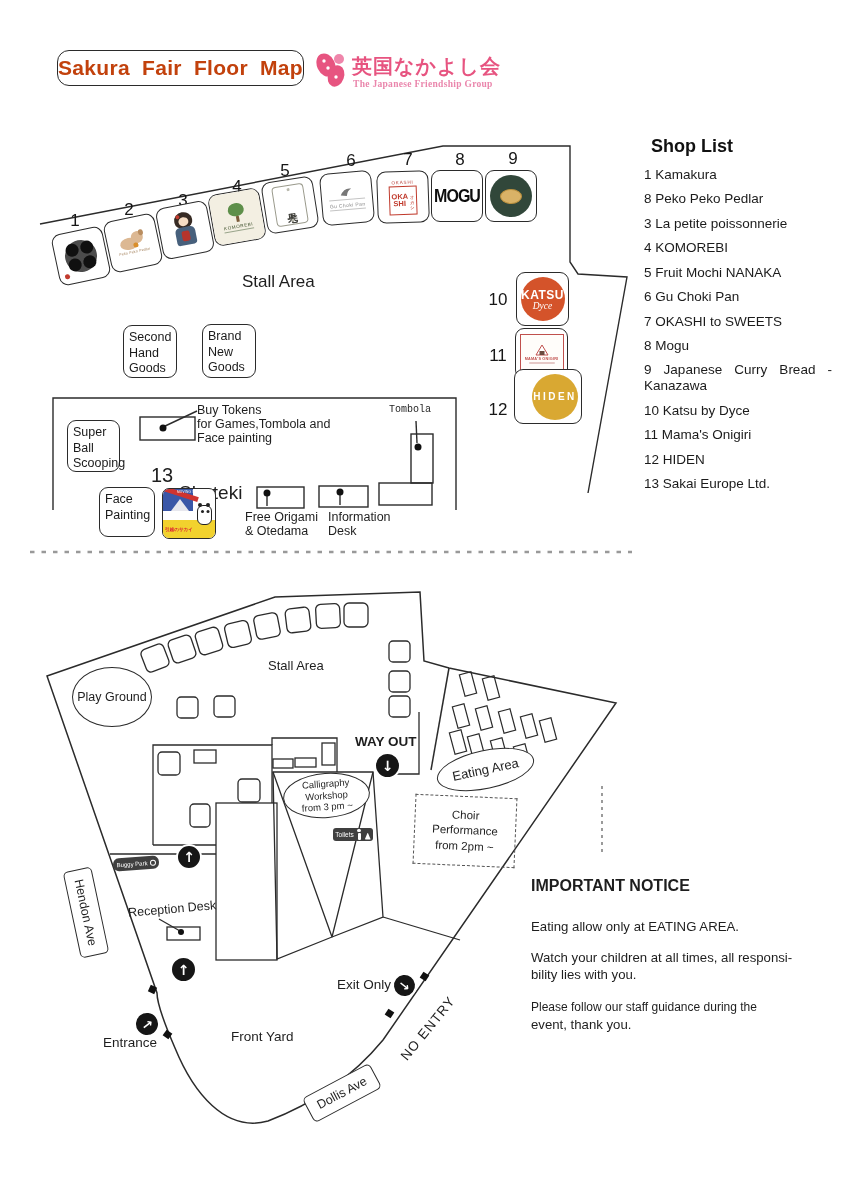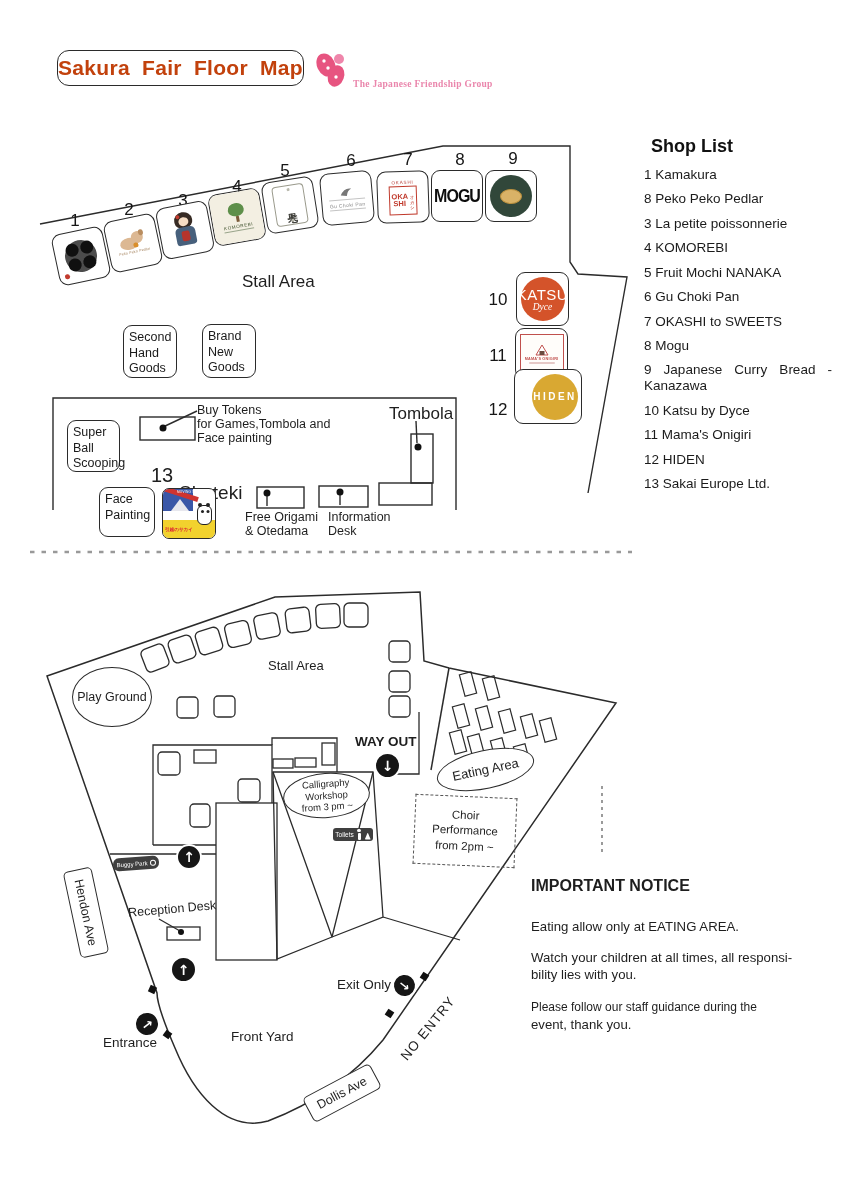--- a/index.html
+++ b/index.html
@@ -58,21 +58,21 @@
   .okashi{display:flex;flex-direction:column;align-items:center;}
   .okashi .top{font-size:4.6px;color:#b8403a;letter-spacing:.8px;margin-bottom:1px;}
   .okashi .bx{width:26px;height:27px;border:1.3px solid #c0392b;display:flex;align-items:center;justify-content:center;gap:2px;}
   .okashi .kk{font-size:7.5px;line-height:.95;font-weight:700;color:#c0392b;text-align:center;}
   .okashi .vv{writing-mode:vertical-rl;font-size:4.6px;color:#c0392b;}
   .mogu{font-size:16px;font-weight:900;color:#0d0d0d;letter-spacing:-1px;transform:scaleY(1.18);}
   .curry{width:42px;height:42px;border-radius:50%;background:#31473a;display:flex;align-items:center;justify-content:center;}
   .bread{width:20px;height:13px;border-radius:50%;background:#d9b267;border:1.5px solid #b98f3e;}
   .katsu{width:44px;height:44px;border-radius:50%;background:#d4532a;display:flex;flex-direction:column;
          align-items:center;justify-content:center;color:#fff;}
-  .katsu .k1{font-size:15px;font-weight:400;letter-spacing:.5px;}
+  .katsu .k1{font-size:12px;font-weight:700;letter-spacing:.5px;}
   .katsu .k2{font-size:9.5px;font-family:"Liberation Serif",serif;font-style:italic;font-weight:400;margin-top:-1px;}
   .mama{width:42px;height:38px;border:1px solid #c0504d;display:flex;flex-direction:column;align-items:center;
         justify-content:center;gap:1px;background:#fffdfa;}
   .mama .lbl{font-size:3.8px;font-weight:700;color:#c0504d;letter-spacing:.2px;}
   .mama .sub{width:26px;height:2px;background:#e6c9c6;border-radius:1px;}
   .hiden{width:46px;height:46px;border-radius:50%;background:#d9a832;display:flex;align-items:center;justify-content:center;
          color:#fff;font-size:10px;font-weight:700;letter-spacing:2.5px;}
   
   .sakai{position:absolute;left:162px;top:488px;width:52px;height:49px;border:1.5px solid #2b2b2b;border-radius:7px;
          overflow:hidden;background:#fff;}
@@ -196,20 +196,21 @@
       <ellipse cx="12" cy="15" rx="9" ry="12" transform="rotate(-25 12 15)"></ellipse>
       <ellipse cx="22" cy="26" rx="8" ry="11" transform="rotate(20 22 26)"></ellipse>
       <circle cx="25" cy="9" r="5" fill="#ef86ab"></circle>
     </g>
     <g fill="#fff">
       <circle cx="10" cy="11" r="1.7"></circle>
         <circle cx="14" cy="18" r="1.7"></circle>
         <circle cx="22" cy="27" r="1.7"></circle>
     </g>
   </svg>
+  <div class="org-jp">英国なかよし会</div>
   <div class="org-en">The Japanese Friendship Group</div>
 
   <div class="shop-head">Shop List</div>
   <div class="shop-list">
     <div class="shop-item">1 Kamakura</div>
     <div class="shop-item">8 Peko Peko Pedlar</div>
     <div class="shop-item">3 La petite poissonnerie</div>
     <div class="shop-item">4 KOMOREBI</div>
     <div class="shop-item">5 Fruit Mochi NANAKA</div>
     <div class="shop-item">6 Gu Choki Pan</div>
@@ -322,21 +323,21 @@
   <div class="t" style="left:242px;top:272px;font-size:17px;font-weight:500;">Stall Area</div>
   <div class="box-r" style="left:123px;top:325px;width:42px;height:43px;">Second Hand Goods</div>
   <div class="box-r" style="left:202px;top:324px;width:42px;height:44px;">Brand New Goods</div>
   <div class="box-r" style="left:67px;top:420px;width:41px;height:42px;">Super Ball Scooping</div>
   <div class="box-r" style="left:99px;top:487px;width:44px;height:40px;">Face Painting</div>
   <div class="t" style="left:197px;top:403px;font-size:12.5px;line-height:14px;">
     <div>Buy Tokens</div>
     <div>for Games,Tombola and</div>
     <div>Face painting</div>
   </div>
-  <div class="t" style="left:389px;top:404px;font-size:17px;">Tombola</div>
+  <div class="t" style="left:389px;top:404px;font-size:10px;font-family:Liberation Mono, monospace;">Tombola</div>
   <div class="t" style="left:151px;top:464px;font-size:20px;">13</div>
   <div class="t" style="left:179px;top:482px;font-size:19px;">Shateki</div>
   <div class="sakai">
     <i class="sk-sky"></i>
       <i class="sk-stripe"></i>
     <span class="sk-top">MOVING SERVICE</span>
     <i class="sk-fuji"></i>
     <div class="sk-band">引越のサカイ</div>
     <i class="sk-panda"></i>
   </div>

